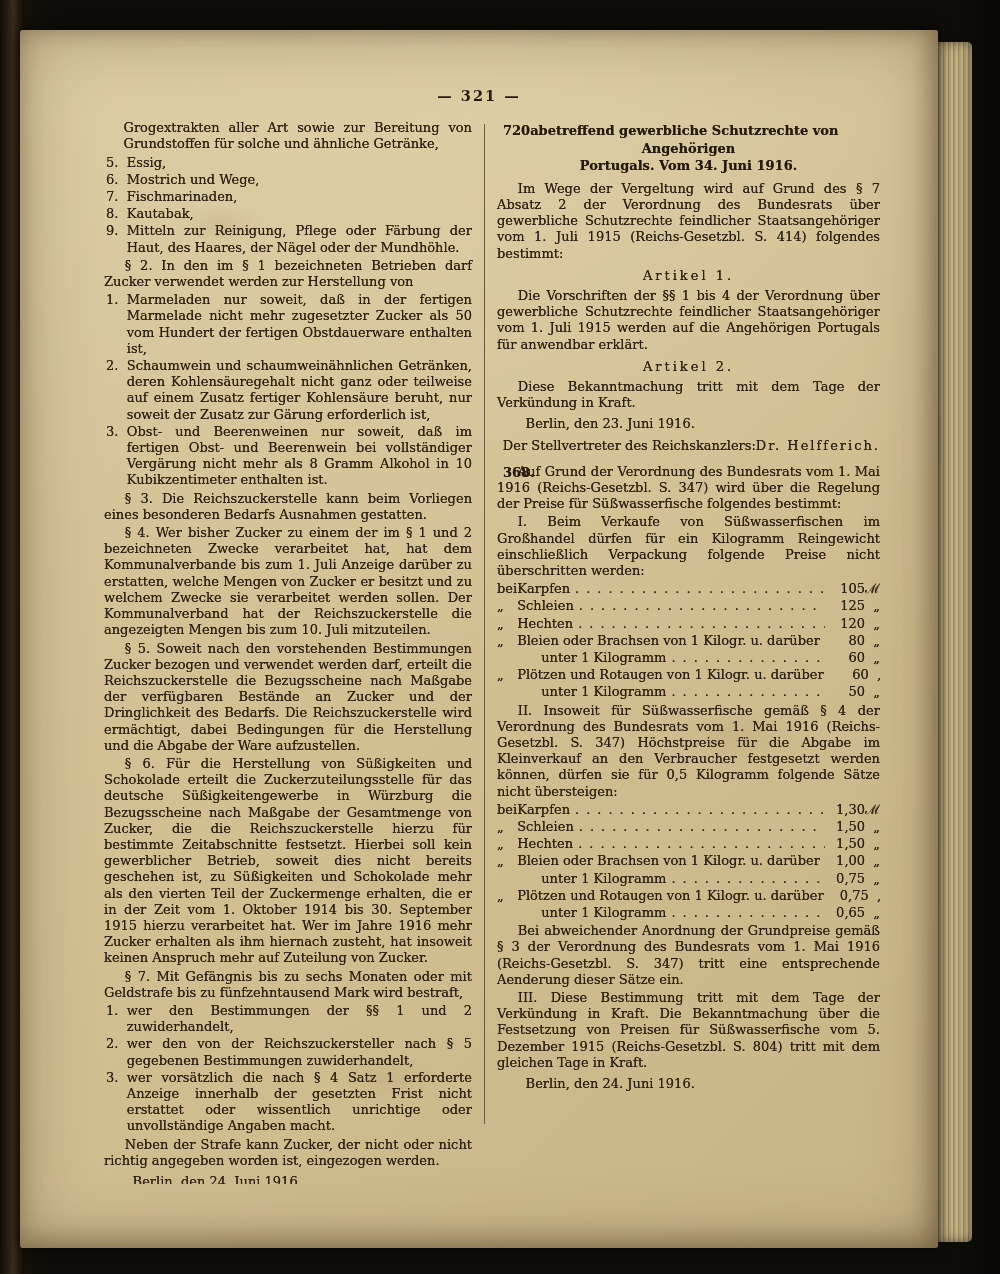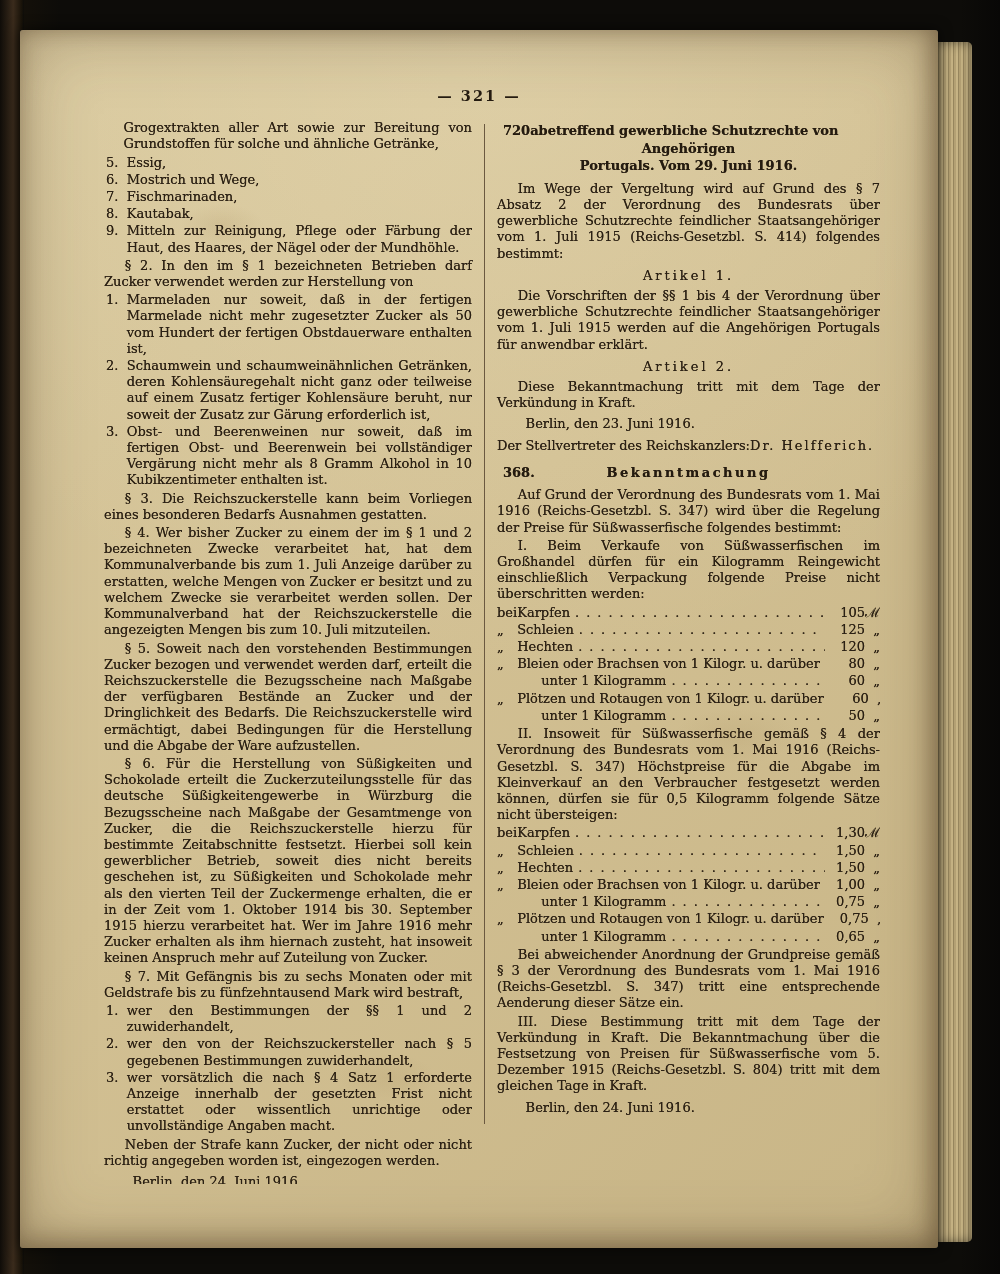--- a/index.html
+++ b/index.html
@@ -42,21 +42,21 @@
   .hline{line-height:17.5px;}
   .hline.first{letter-spacing:2.5px;}
   .price{display:flex;align-items:baseline;margin:1px 0;}
   .price .lead{flex:0 0 1.55em;}
   .price.indent .lead{flex-basis:3.4em;}
   .plabel{white-space:nowrap;}
   .dots{flex:1;overflow:hidden;white-space:nowrap;letter-spacing:7px;margin:0 5px;opacity:.95;}
   .pval{flex:0 0 2.7em;text-align:right;}
   .punit{flex:0 0 1.15em;text-align:right;}
   .date-line{margin:5px 0 2px;text-indent:2.2em;}
-  .sig{display:flex;justify-content:flex-start;margin:5px 0 0;}
+  .sig{display:flex;justify-content:flex-end;margin:5px 0 0;}
   .sig-right{letter-spacing:2px;}
   .sig-left{position:relative;}
 </style>
 </head>
 <body>
 
 <div class="scene">
   <div class="spine"></div>
   <div class="page-edges"></div>
   <div class="page">
@@ -82,35 +82,34 @@
           <div class="li"><span class="marker">2.</span><span class="li-text">wer den von der Reichszuckersteller nach § 5 gegebenen Bestimmungen zuwiderhandelt,</span></div>
           <div class="li"><span class="marker">3.</span><span class="li-text">wer vorsätzlich die nach § 4 Satz 1 erforderte Anzeige innerhalb der gesetzten Frist nicht erstattet oder wissentlich unrichtige oder unvollständige Angaben macht.</span></div>
           <p class="para">Neben der Strafe kann Zucker, der nicht oder nicht richtig angegeben worden ist, eingezogen werden.</p>
           <p class="date-line">Berlin, den 24. Juni 1916.</p>
         </div>
       <div class="divider"></div>
       <div class="col col-right" id="col-right">
           <div class="heading">
             <span class="hnum">720a.</span>
             <div class="hline">betreffend gewerbliche Schutzrechte von Angehörigen</div>
-            <div class="hline">Portugals. Vom 29. Juni 1916.</div>
+            <div class="hline">Portugals. Vom 34. Juni 1916.</div>
           </div>
           <p class="para">Im Wege der Vergeltung wird auf Grund des § 7 Absatz 2 der Verordnung des Bundesrats über gewerbliche Schutzrechte feindlicher Staatsangehöriger vom 1. Juli 1915 (Reichs-Gesetzbl. S. 414) folgendes bestimmt:</p>
           <div class="center-line spaced">Artikel 1.</div>
           <p class="para">Die Vorschriften der §§ 1 bis 4 der Verordnung über gewerbliche Schutzrechte feindlicher Staatsangehöriger vom 1. Juli 1915 werden auf die Angehörigen Portugals für anwendbar erklärt.</p>
           <div class="center-line spaced">Artikel 2.</div>
           <p class="para">Diese Bekanntmachung tritt mit dem Tage der Verkündung in Kraft.</p>
           <p class="date-line">Berlin, den 23. Juni 1916.</p>
           <div class="sig">
             <span class="sig-left">Der Stellvertreter des Reichskanzlers:</span>
             <span class="sig-right">Dr. Helfferich.</span>
           </div>
           <div class="heading">
             <span class="hnum">368.</span>
-            <div class="hline first">Bekanntmachung</div>
           </div>
           <p class="para">Auf Grund der Verordnung des Bundesrats vom 1. Mai 1916 (Reichs-Gesetzbl. S. 347) wird über die Regelung der Preise für Süßwasserfische folgendes bestimmt:</p>
           <p class="para">I. Beim Verkaufe von Süßwasserfischen im Großhandel dürfen für ein Kilogramm Reingewicht einschließlich Verpackung folgende Preise nicht überschritten werden:</p>
           <div class="price">
             <span class="lead">bei</span>
             <span class="plabel">Karpfen</span>
             <span class="dots">............................................................</span>
             <span class="pval">105</span>
             <span class="punit">ℳ</span>
           </div>

